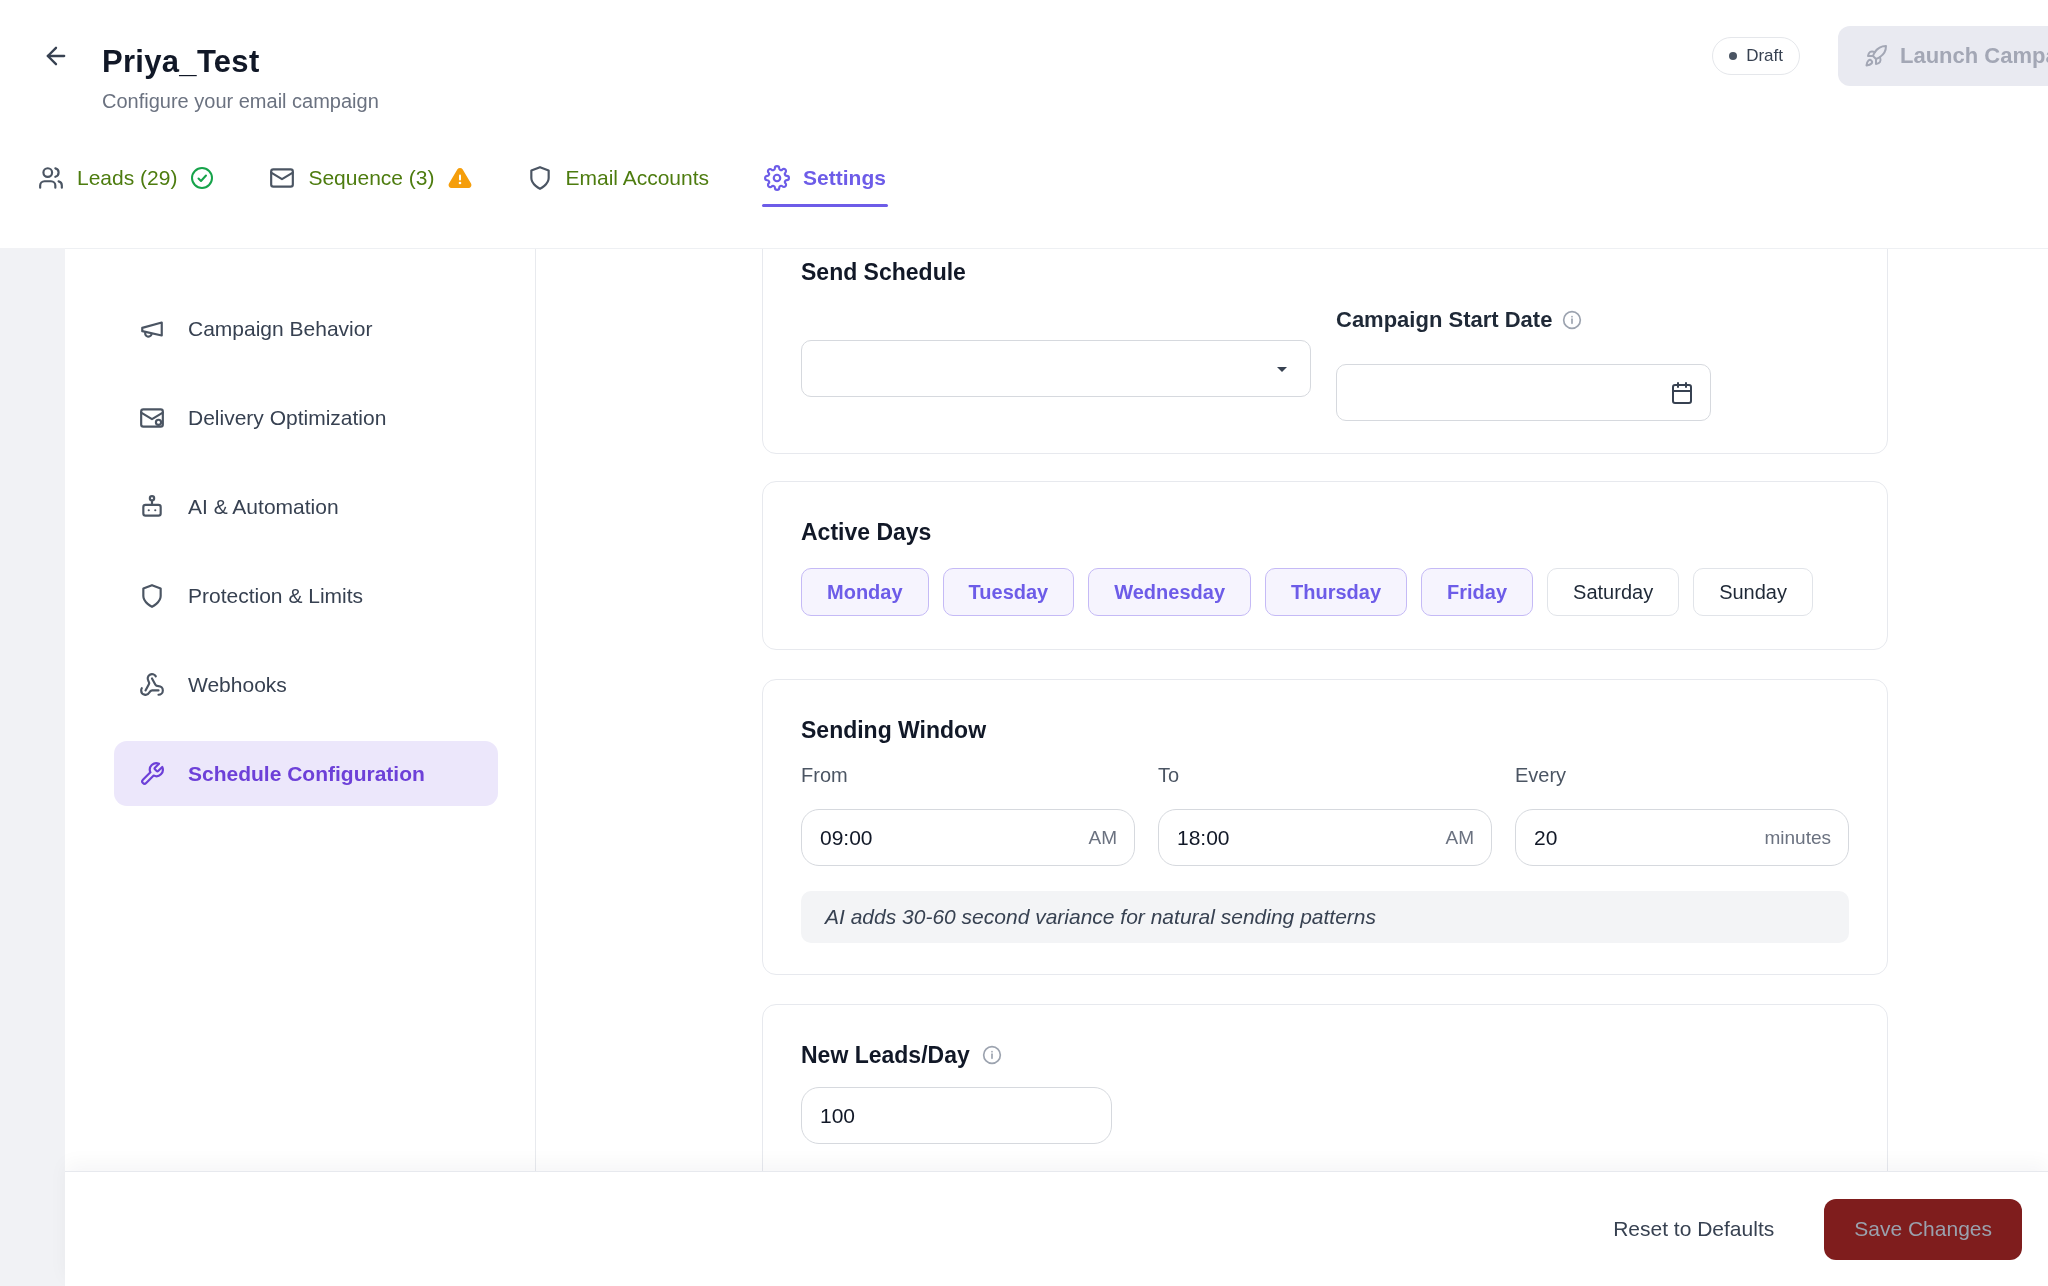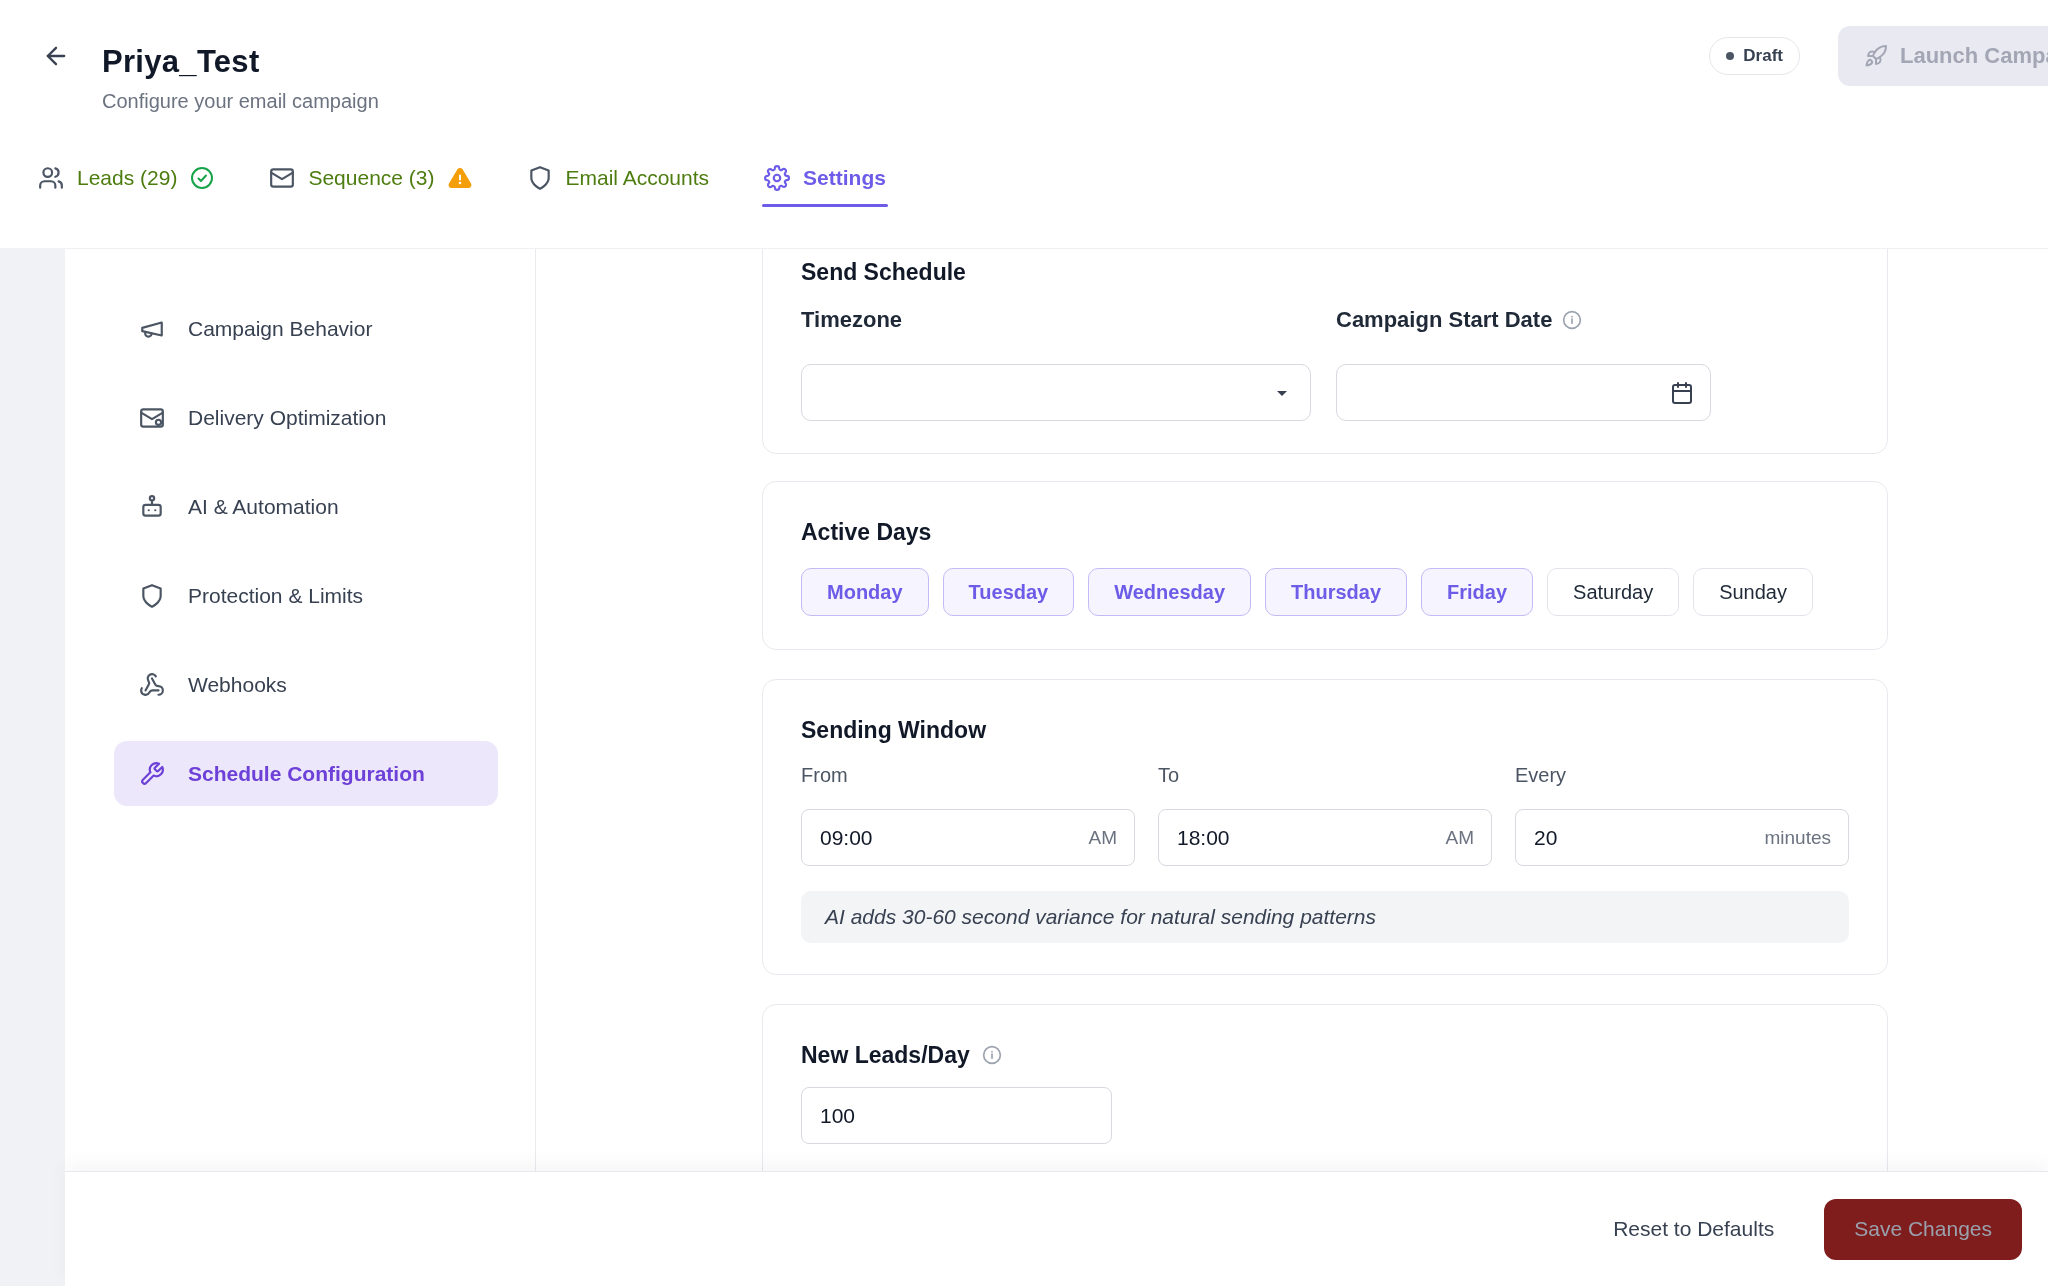--- a/index.html
+++ b/index.html
@@ -8,21 +8,21 @@
   button { font-family:inherit; }
   .icn { display:inline-flex; align-items:center; justify-content:center; flex:none; }
 
   
   .header { position:absolute; top:0; left:0; width:2048px; height:126px; background:#fff; z-index:5; }
   .back-btn { position:absolute; left:28px; top:28px; width:56px; height:56px; border:none; background:none; color:#374151; cursor:pointer; display:flex; align-items:center; justify-content:center; }
   .header-titles { position:absolute; left:102px; top:14px; }
   .page-title { font-size:31px; line-height:40px; font-weight:700; color:#111827; letter-spacing:.3px;margin-top:28px; }
   .page-subtitle { margin-top:6px; font-size:20px; line-height:26px; color:#6b7280; }
   .header-right { position:absolute; right:0; top:26px; height:60px; display:flex; align-items:center; }
-  .draft-badge { display:flex; align-items:center; gap:9px; height:38px; padding:0 16px; border:1px solid #e5e7eb; border-radius:999px; background:#fff; font-size:17px; font-weight:700; color:#374151; }
+  .draft-badge { display:flex; align-items:center; gap:9px; height:38px; padding:0 16px; border:1px solid #e5e7eb; border-radius:999px; background:#fff; font-size:17px; font-weight:400; color:#374151; }
   .draft-dot { width:8px; height:8px; border-radius:50%; background:#4b5563; }
   .launch-btn { margin-left:38px; margin-right:-80px; width:290px; height:60px; border:none; border-radius:12px; background:#e9eaf1; color:#a3a7b5; font-size:22px; font-weight:700; display:flex; align-items:center; gap:12px; padding:0 26px; cursor:default; white-space:nowrap; overflow:hidden; }
 
   
   .tabs { position:absolute; top:126px; left:0; width:2048px; height:122px; background:#fff; display:flex; align-items:flex-start; padding:30px 0 0 38px; }
   .tab { height:44px; display:flex; align-items:center; gap:13px; margin-right:55px; font-size:21px; color:#4d7c0f; position:relative; cursor:pointer; white-space:nowrap; }
   .tab .icn { color:#4b5563; }
   .tab.active { color:#6d5ce8; font-weight:700; }
   .tab.active .icn { color:#6d5ce8; }
   .tab.active::after { content:""; position:absolute; left:-2px; right:-2px; bottom:-7px; height:3px; border-radius:2px; background:#6d5ce8; }
@@ -56,21 +56,21 @@
   .days { display:flex; gap:14px; margin-top:22px; }
   .day-btn { height:48px; padding:0 25px; border-radius:10px; border:1px solid #e1e4e9; background:#fff; color:#1f2937; font-size:20px; cursor:pointer; white-space:nowrap; }
   .day-btn.selected { border-color:#c5baf6; background:#f6f4fe; color:#6d5ce8; font-weight:700; }
 
   .card3 { margin-top:29px; height:296px; }
   .card3 .card-title { margin-top:36px; }
   .sw-grid { display:flex; gap:23px; margin-top:20px; }
   .sw-col { flex:1; }
   .sw-label { font-size:20px; line-height:23px; color:#4b5563; }
   .input-wrap { position:relative; margin-top:22px; }
-  input.txt { width:100%; height:57px; border:1px solid #d6d9de; border-radius:8px; padding:0 44px 0 18px; font-size:21px; color:#111827; font-family:inherit; background:#fff; outline:none; }
+  input.txt { width:100%; height:57px; border:1px solid #d6d9de; border-radius:18px; padding:0 44px 0 18px; font-size:21px; color:#111827; font-family:inherit; background:#fff; outline:none; }
   .suffix { position:absolute; right:18px; top:50%; transform:translateY(-50%); font-size:19px; color:#6b7280; pointer-events:none; }
   .sw-note { margin-top:25px; height:52px; border-radius:10px; background:#f3f4f6; display:flex; align-items:center; padding:0 24px; font-size:21px; font-style:italic; color:#374151; }
 
   .card4 { margin-top:29px; height:240px; }
   .card4 .card-title { margin-top:36px; }
   .nl-wrap { margin-top:18px; width:311px; position:relative; }
   .nl-wrap input.txt { padding-right:18px; }
 
   
   .footer { position:absolute; left:65px; right:0; bottom:0; height:115px; background:#fff; border-top:1px solid #e7e9ee; display:flex; align-items:center; justify-content:flex-end; padding-right:26px; z-index:6; box-shadow:0 -8px 18px rgba(17,24,39,0.04); }
@@ -226,23 +226,20 @@
       <span>Schedule Configuration</span>
     </div>
   </aside>
 
   <section class="main">
 
     <div class="card card1">
       <h2 class="card-title">Send Schedule</h2>
       <div class="form-grid">
         <div class="col-tz">
-          <div class="field-label">
-            <span>Timezone</span>
-          </div>
           <div class="select-box">
             <span class="select-value"></span>
             <span class="icn">
               <svg viewBox="0 0 24 24" width="24" height="24">
                   <path d="M7 10l5 5 5-5z" fill="#374151"></path>
                 </svg>
             </span>
           </div>
         </div>
         <div class="col-date">

